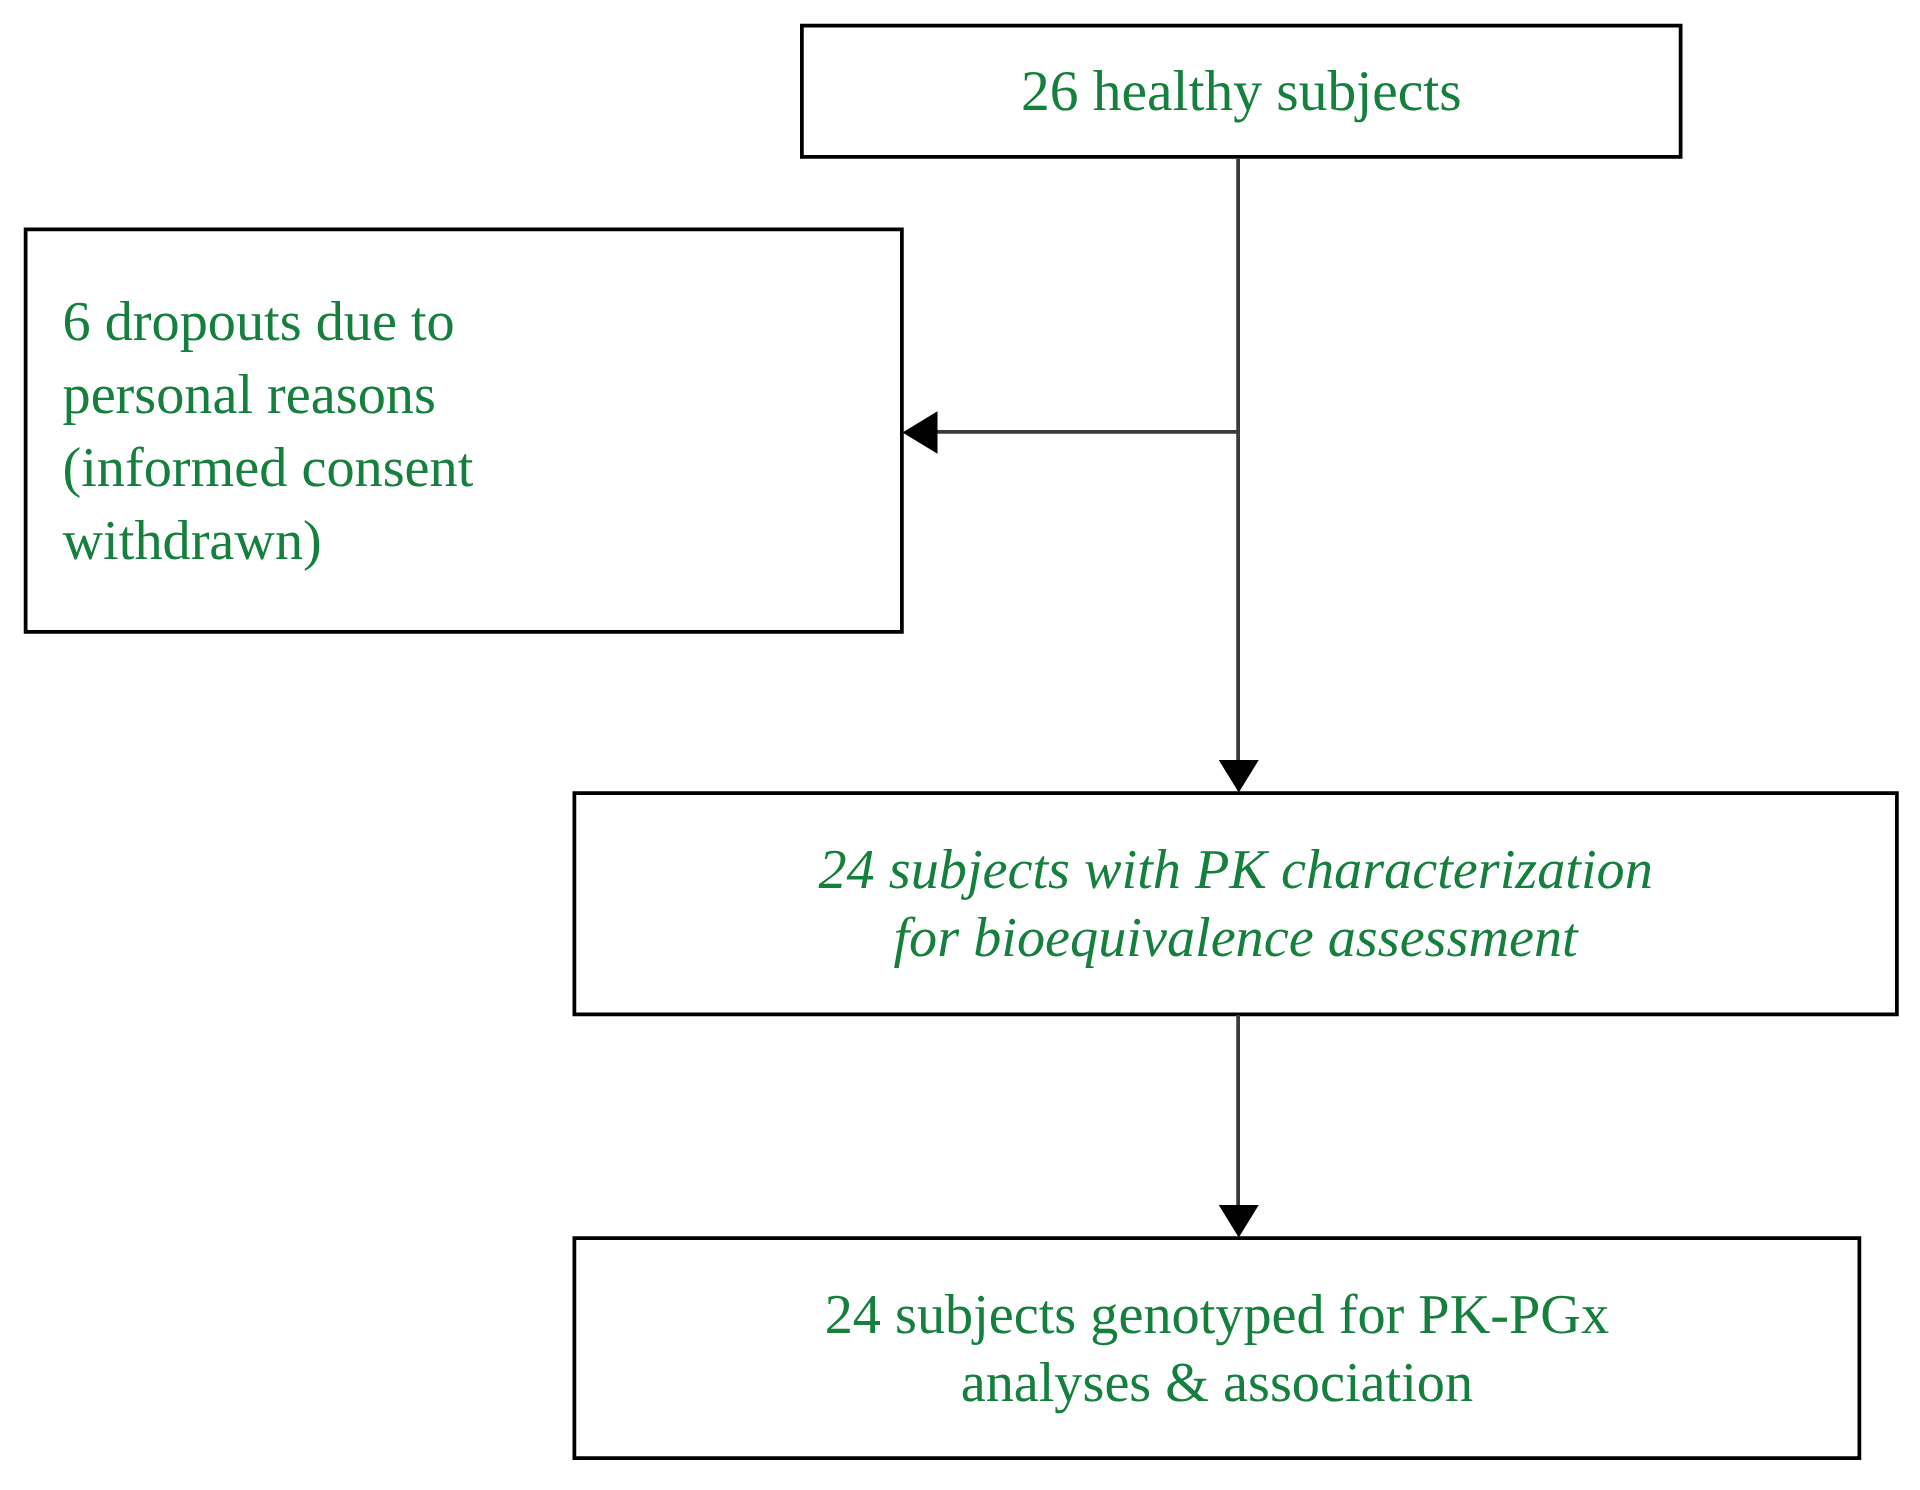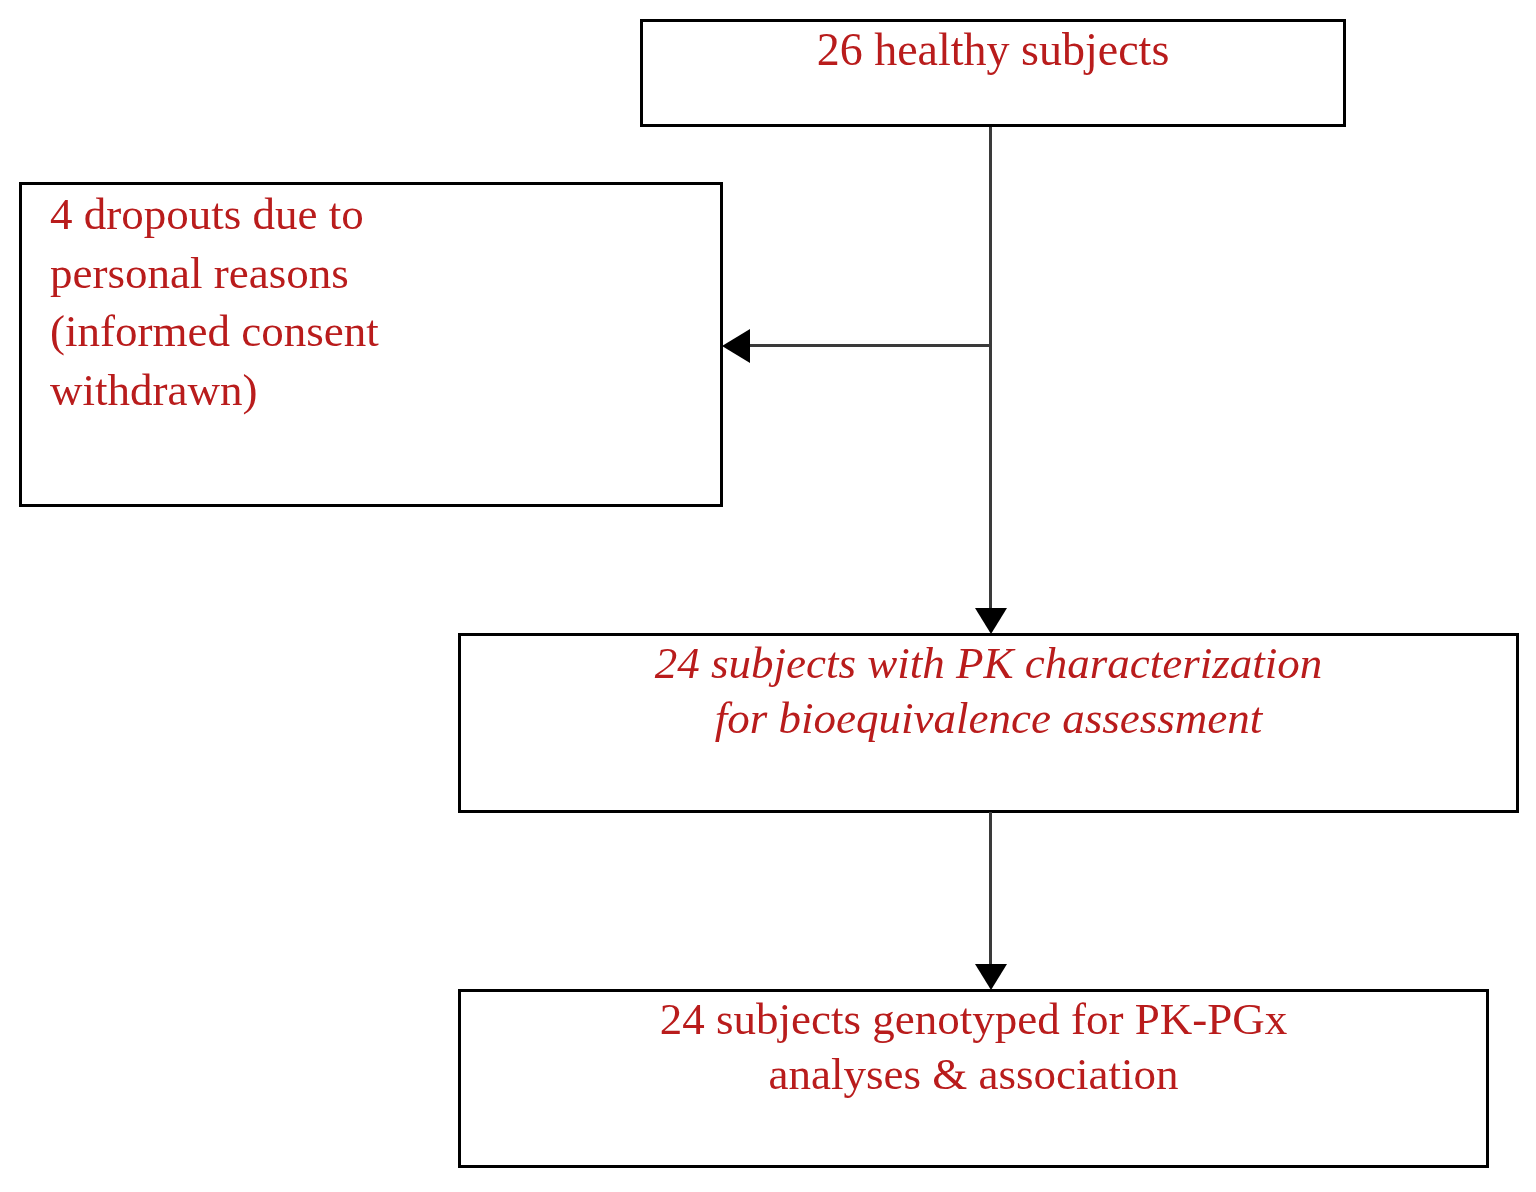--- a/index.html
+++ b/index.html
@@ -20,25 +20,25 @@
     overflow: hidden;
   }
 
   
   .node {
     position: absolute;
     box-sizing: border-box;
     background: #ffffff;
     border: 3px solid #000000;
     display: flex;
-    align-items: flex-start;
+    align-items: center;
     justify-content: center;
     text-align: center;
     line-height: 1.22;
-    color: #b91c1c;
+    color: #15803d;
   }
   .node .label {
     display: block;
     width: 100%;
     white-space: pre-line;
   }
 
   #node-top {
     left: 640px;
     top: 19px;
@@ -139,21 +139,21 @@
 </head>
 <body>
 
 <div id="canvas">
 
   <div class="node" id="node-top">
     <span class="label">26 healthy subjects</span>
   </div>
 
   <div class="node" id="node-dropouts">
-    <span class="label">4 dropouts due to
+    <span class="label">6 dropouts due to
 personal reasons
 (informed consent
 withdrawn)</span>
   </div>
 
   <div class="node" id="node-pk">
     <span class="label">24 subjects with PK characterization
 for bioequivalence assessment</span>
   </div>
 

